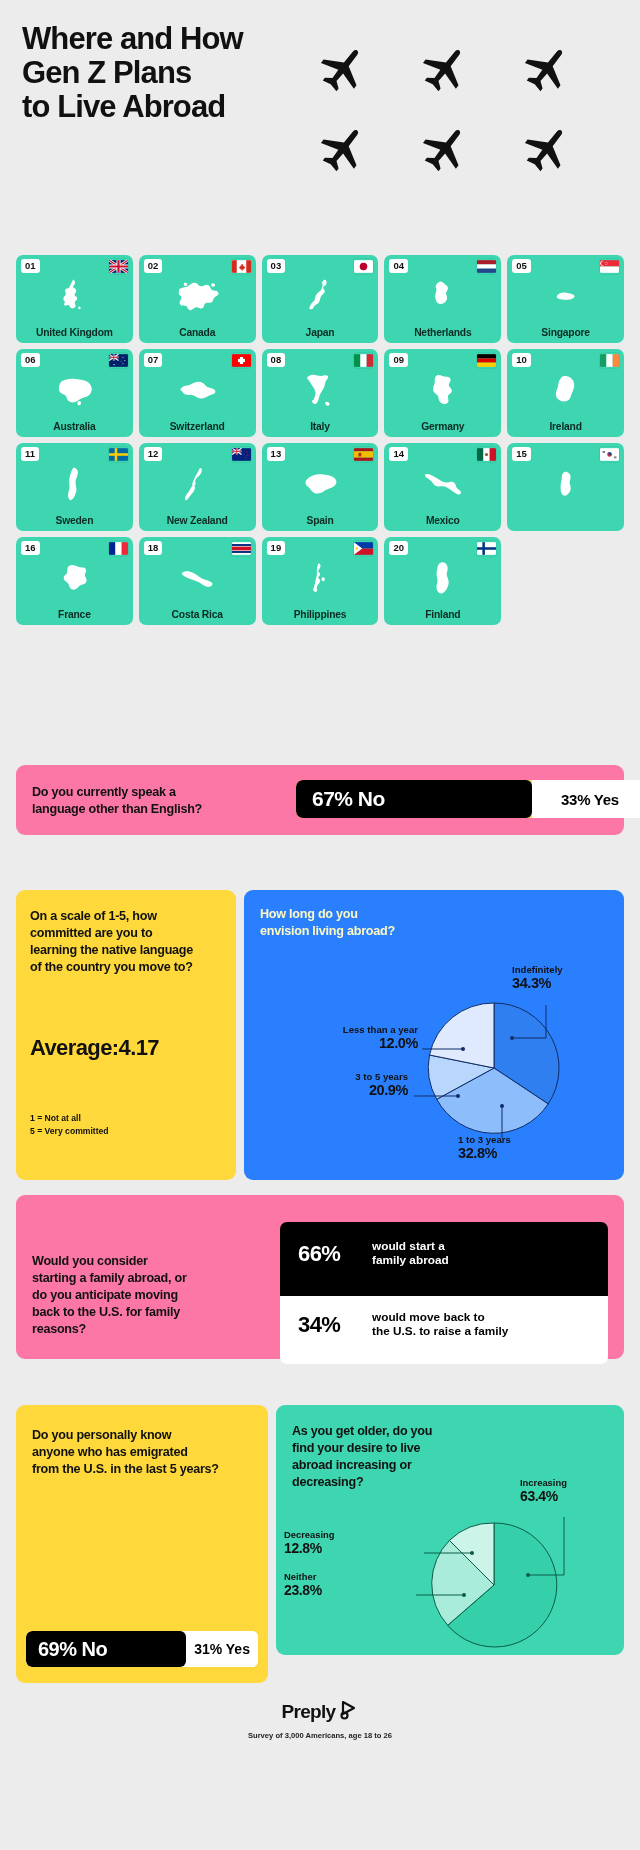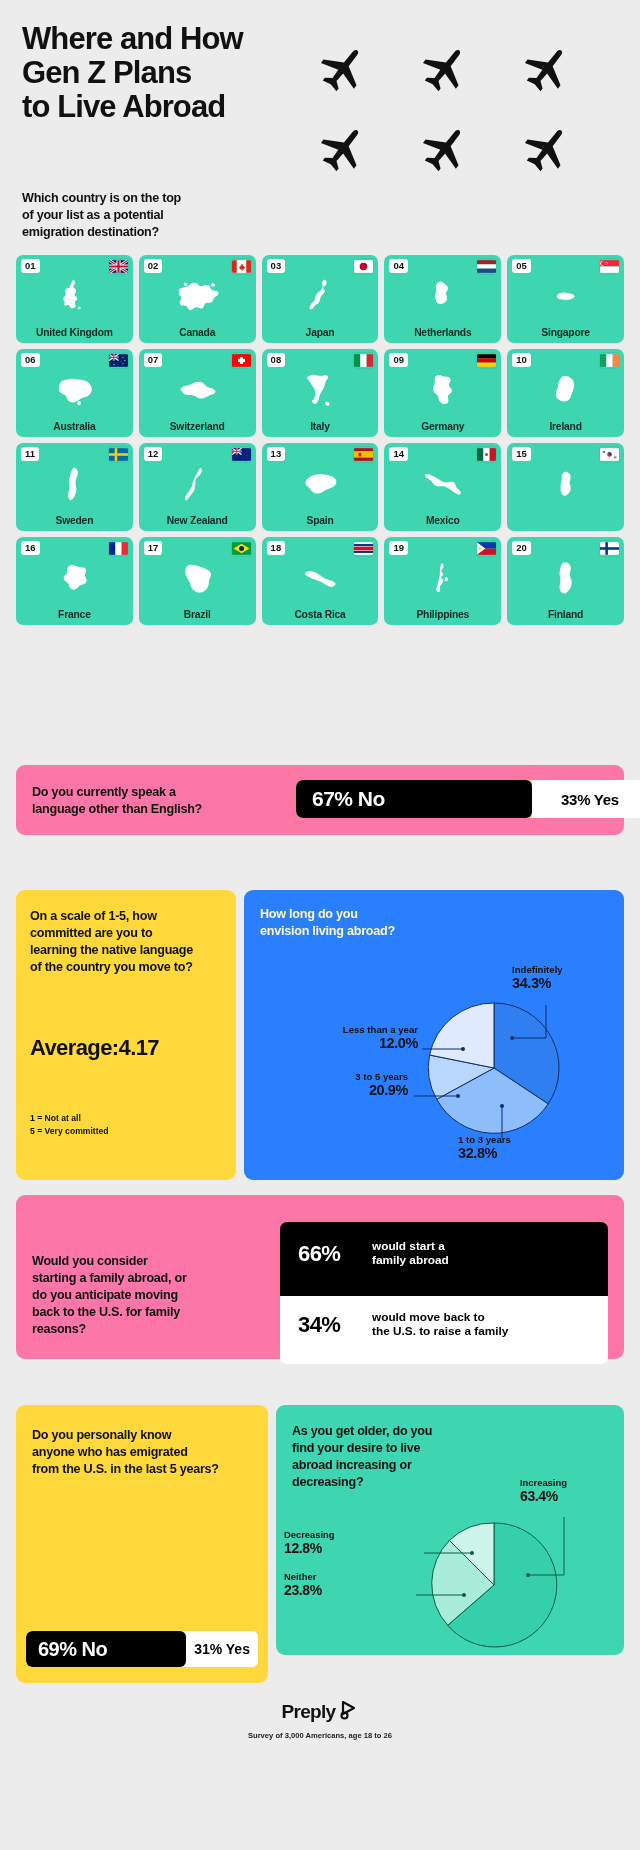--- a/index.html
+++ b/index.html
@@ -200,23 +200,20 @@
             </g>
           </svg></span>
       <span class="plane"><svg viewBox="0 0 64 64" width="52" height="52">
             <g fill="#111" transform="rotate(38 32 32)">
               <path d="M30 3c2 0 3.4 2 3.4 4.6l.3 17.2 22 12.6v5.2l-22-6.6-.6 12.4 7.6 5.6v4.2L30 56l-10.7 2.2v-4.2l7.6-5.6-.6-12.4-22 6.6v-5.2l22-12.6.3-17.2C26.6 5 28 3 30 3z"></path>
             </g>
           </svg></span>
     </div>
   </div>
 
-  <div class="q-country">Which country is on the top
-of your list as a potential
-emigration destination?</div>
 
   <div class="grid">
 
     <div class="card">
       <div class="rank">01</div>
       <div class="flag">
           <svg viewBox="0 0 60 40">
             <rect width="60" height="40" fill="#012169"></rect>
             <path d="M0 0l60 40M60 0L0 40" stroke="#fff" stroke-width="8"></path>
             <path d="M0 0l60 40M60 0L0 40" stroke="#C8102E" stroke-width="4"></path>
@@ -512,36 +509,20 @@
           </svg>
         </div>
       <div class="mapshape">
           <svg viewBox="0 0 40 38" width="33" height="31">
             <path fill="#fff" d="M14 3c4-2 8 1 12 2s7 0 8 3-2 5-1 8 3 5 1 8-6 2-9 5-6 5-9 3-2-6-5-8-5-4-4-7 4-3 4-6 0-6 3-8z"></path>
           </svg>
         </div>
       <div class="cname">France</div>
     </div>
 
-    <div class="card">
-      <div class="rank">17</div>
-      <div class="flag">
-          <svg viewBox="0 0 60 40">
-            <rect width="60" height="40" fill="#009C3B"></rect>
-            <path d="M30 5l25 15-25 15L5 20z" fill="#FFDF00"></path>
-            <circle cx="30" cy="20" r="8" fill="#002776"></circle>
-          </svg>
-        </div>
-      <div class="mapshape">
-          <svg viewBox="0 0 38 40" width="31" height="33">
-            <path fill="#fff" d="M7 4c5-2 11 0 16 2s10 3 12 7-2 7-2 11-1 8-5 11-9 3-13 0-4-7-6-11-5-7-5-11 0-7 3-9z"></path>
-          </svg>
-        </div>
-      <div class="cname">Brazil</div>
-    </div>
 
     <div class="card">
       <div class="rank">18</div>
       <div class="flag">
           <svg viewBox="0 0 60 40">
             <rect width="60" height="40" fill="#fff"></rect>
             <rect y="6" width="60" height="6" fill="#002B7F"></rect>
             <rect y="14" width="60" height="12" fill="#CE1126"></rect>
             <rect y="28" width="60" height="6" fill="#002B7F"></rect>
           </svg>

